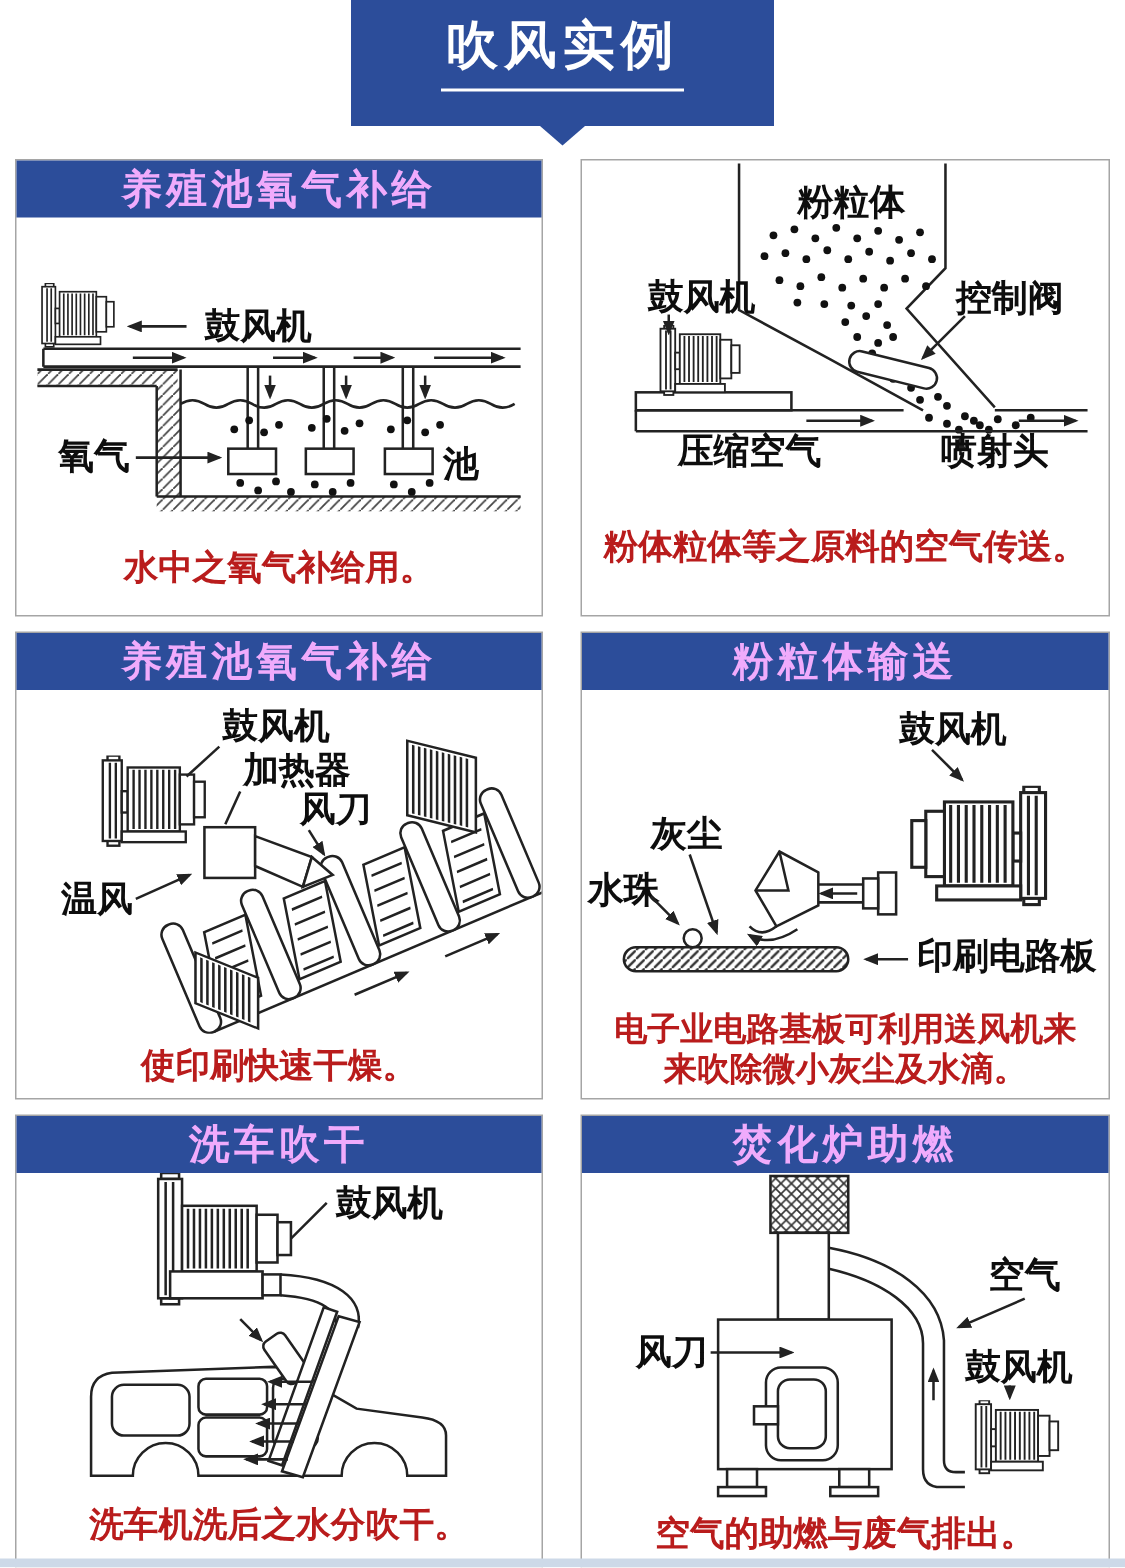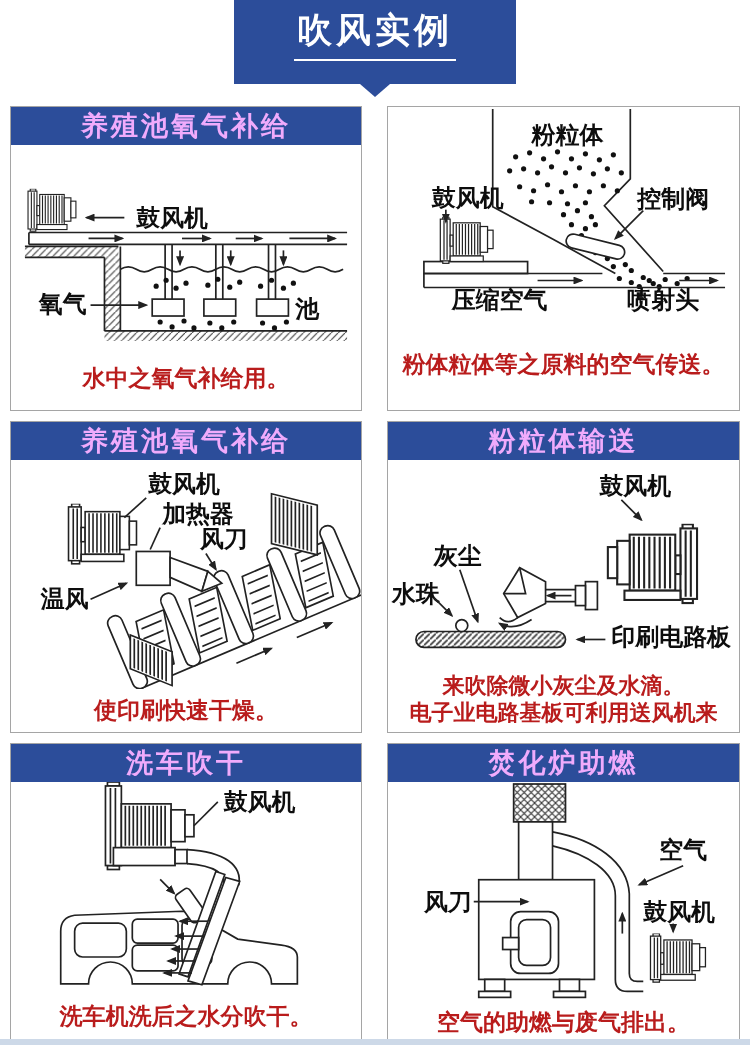--- a/index.html
+++ b/index.html
@@ -291,22 +291,22 @@
         <text x="212" y="34">鼓风机</text>
         <path class="ln" marker-end="url(#a4)" d="M234 40 L254 60"></path>
         <text x="46" y="104">灰尘</text>
         <path class="ln" marker-end="url(#a4)" d="M72 110 L90 162"></path>
         <text x="4" y="142">水珠</text>
         <path class="ln" marker-end="url(#a4)" d="M46 138 L64 156"></path>
         <text x="224" y="186">印刷电路板</text>
         <path class="ln" marker-end="url(#a4)" d="M218 180 L190 180"></path>
       </svg>
       <div class="caption">
+        <div class="cap2">电子业电路基板可利用送风机来</div>
         <div class="cap2">来吹除微小灰尘及水滴。</div>
-        <div class="cap2">电子业电路基板可利用送风机来</div>
       </div>
     </div>
 
     <div class="panel">
       <div class="panel-header">洗车吹干</div>
       <svg class="diagram" viewBox="0 0 352 206">
         <defs>
           <marker id="a5" viewBox="0 0 10 8" refX="8" refY="4" markerWidth="10" markerHeight="8" orient="auto" markerUnits="userSpaceOnUse">
               <path d="M0 0 L10 4 L0 8 Z" fill="#222"></path>
             </marker>

